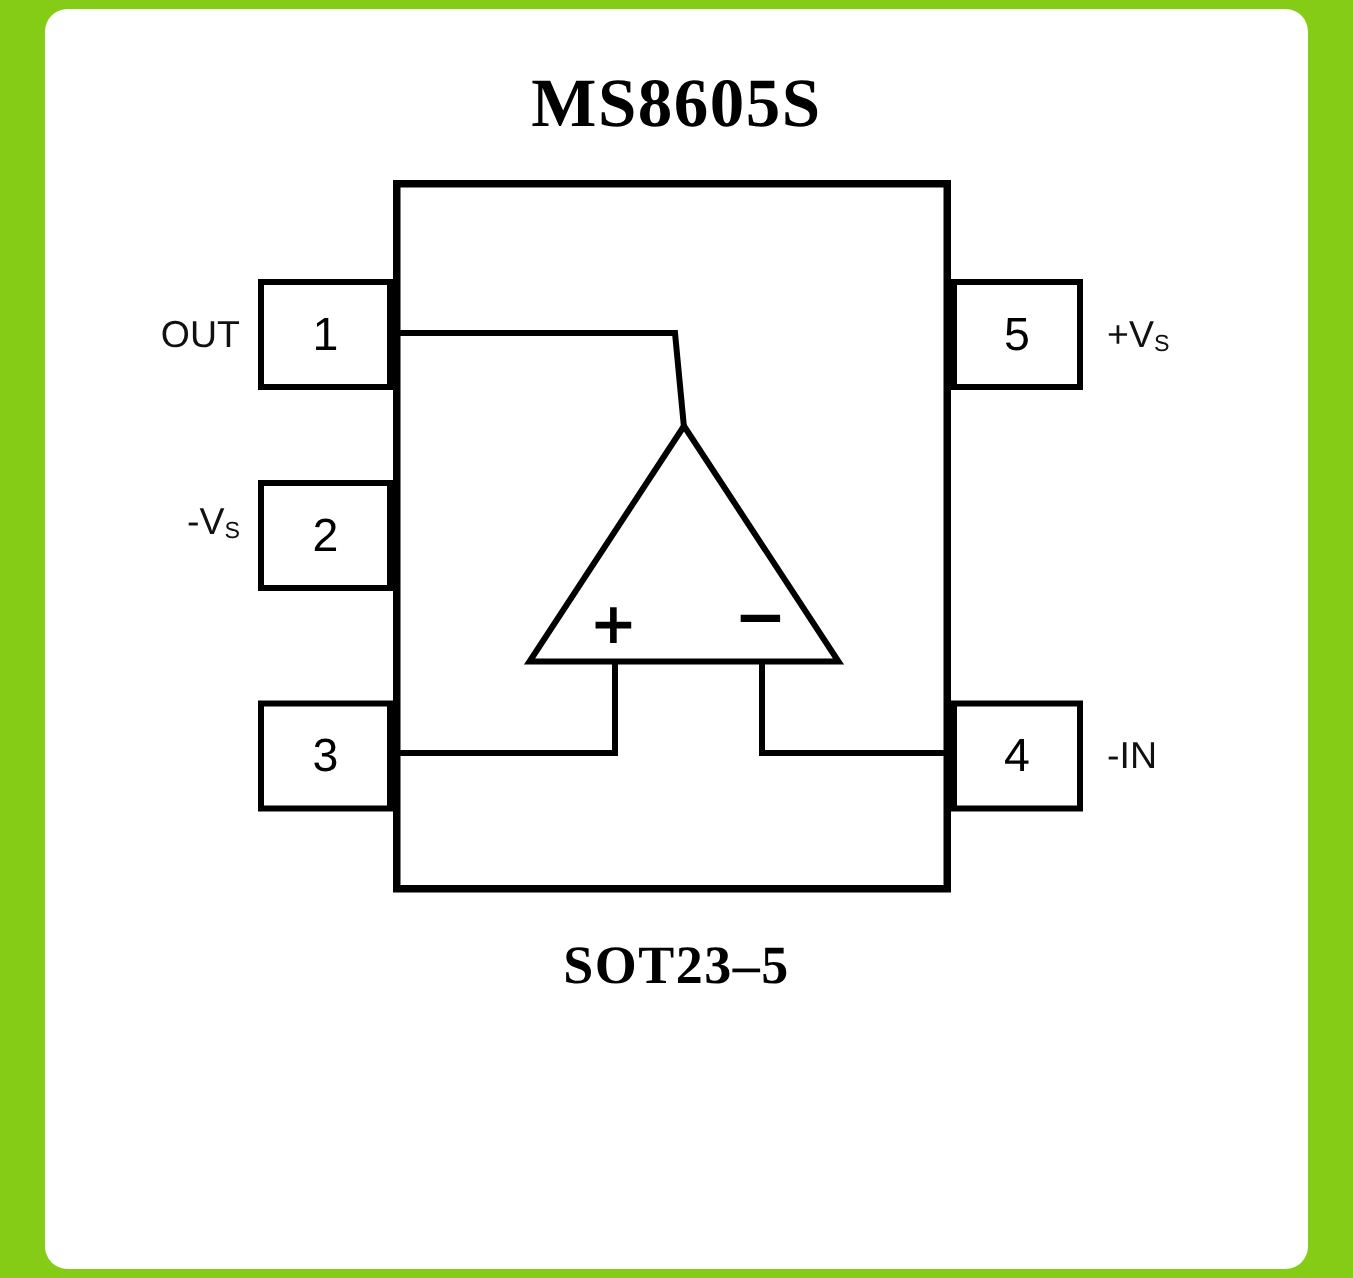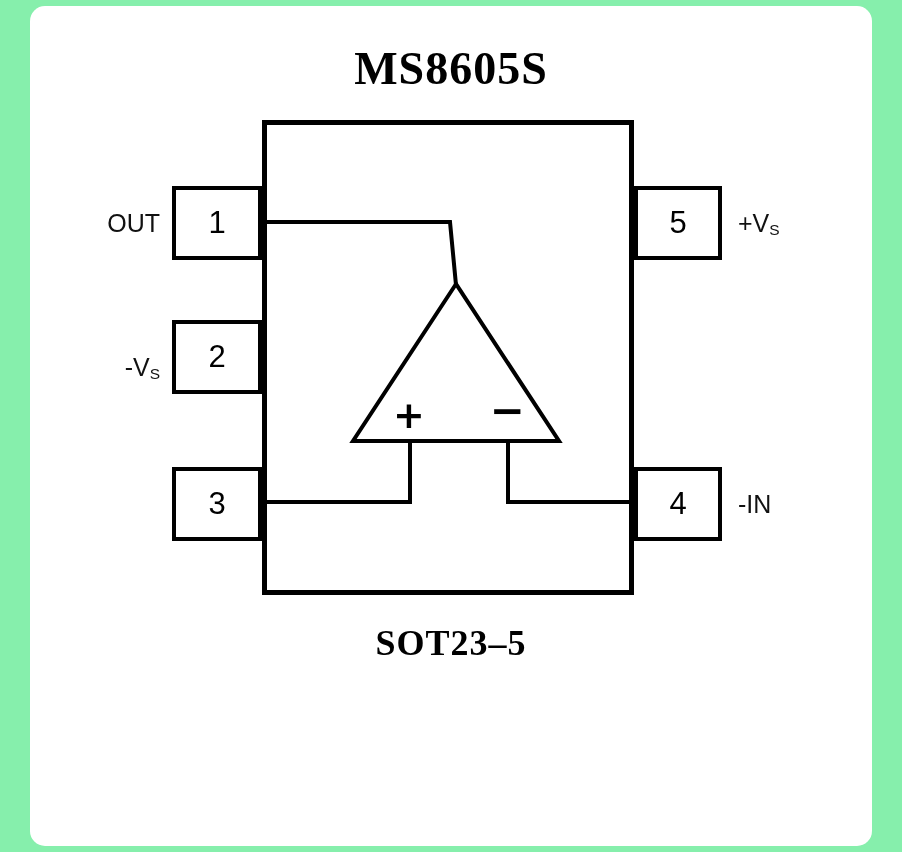--- a/index.html
+++ b/index.html
@@ -4,21 +4,21 @@
 <style>
   html,body{margin:0;padding:0;}
   body{
     width:902px;height:852px;
     font-family:"Liberation Sans", sans-serif;
     background:#fff;
   }
   .stage{
     position:relative;
     width:902px;height:852px;
-    background:#86efac;
+    background:#84cc16;
     overflow:hidden;
   }
   .card{
     position:absolute;
     left:30px;top:6px;
     width:842px;height:840px;
     background:#ffffff;
     border-radius:15px;
   }
   .title{
@@ -71,21 +71,21 @@
   .pin-label{
     position:absolute;
     font-size:25px;
     line-height:40px;
     color:#111;
     white-space:nowrap;
   }
   .pin-label.left{left:40px;width:120px;text-align:right;}
   .pin-label.right{left:738px;width:140px;text-align:left;}
   .pl1{top:203px;}
-  .pl2{top:347px;}
+  .pl2{top:328px;}
   .pl3{top:484px;}
   .pl4{top:484px;}
   .pl5{top:203px;}
   .pin-label .sub{
     font-size:0.62em;
     vertical-align:-0.18em;
   }
   svg.schematic{
     position:absolute;
     left:0;top:0;

